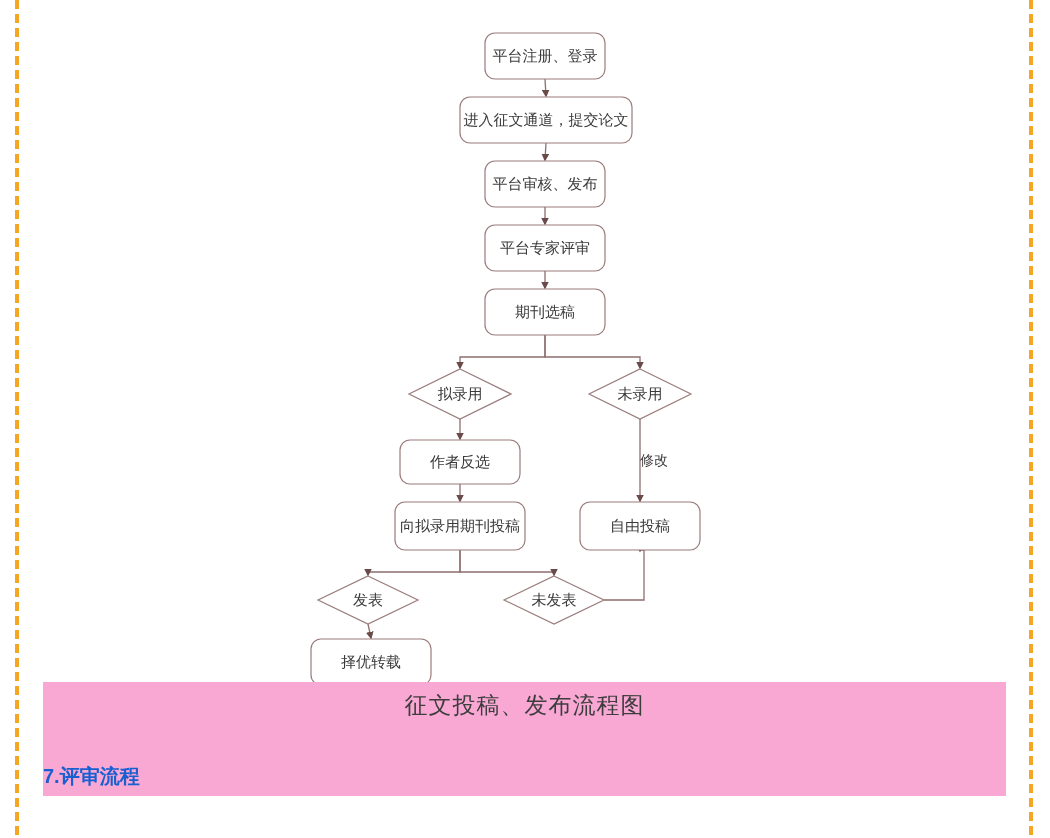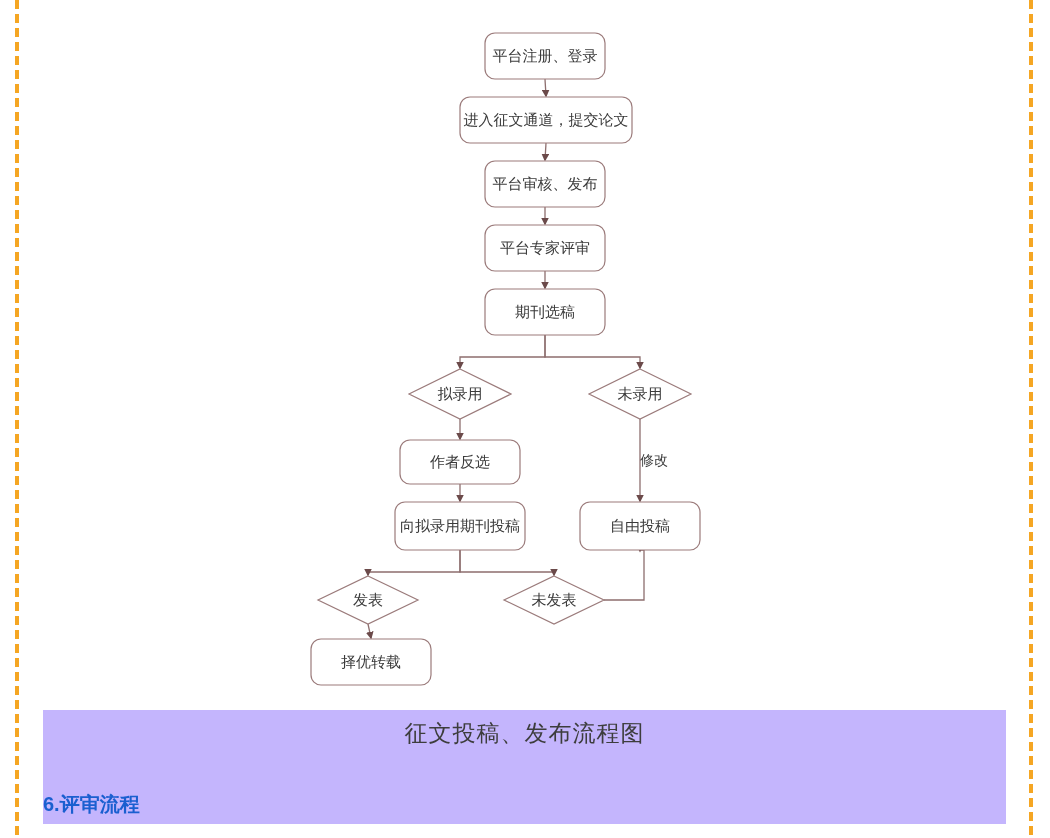--- a/index.html
+++ b/index.html
@@ -82,24 +82,24 @@
   .link {
     fill: none;
     stroke: #8d6e6e;
     stroke-width: 1.3;
   }
 
   
   .panel {
     position: absolute;
     left: 43px;
-    top: 710px;
+    top: 682px;
     width: 963px;
     height: 114px;
-    background: #c4b5fd;
+    background: #f9a8d4;
   }
   .caption {
     position: absolute;
     left: 0;
     top: 6px;
     width: 963px;
     text-align: center;
     color: #3d3d3d;
     font-size: 23px;
     letter-spacing: 1px;
@@ -203,16 +203,16 @@
           </g>
         </g>
       <g id="edgelabels">
           <text x="594" y="461" class="edge-label">修改</text>
         </g>
     </svg>
   </div>
 
   <div class="panel">
     <div class="caption">征文投稿、发布流程图</div>
-    <div class="heading">6.评审流程</div>
+    <div class="heading">7.评审流程</div>
   </div>
 
 </div>
 
 </body></html>

